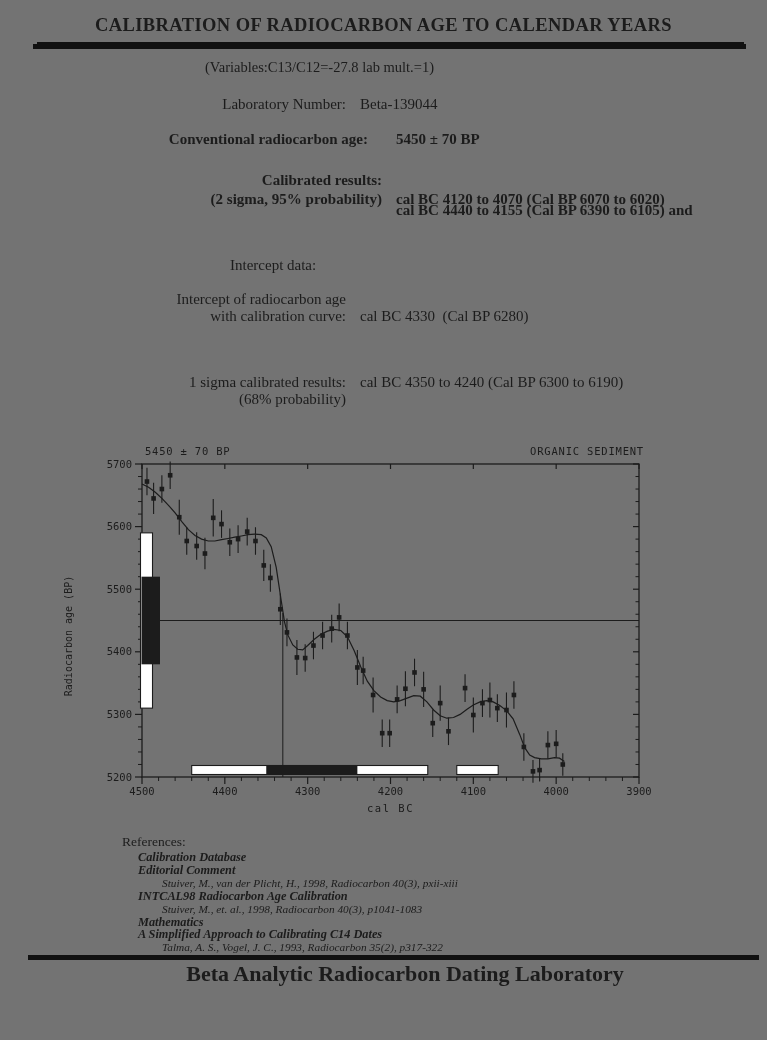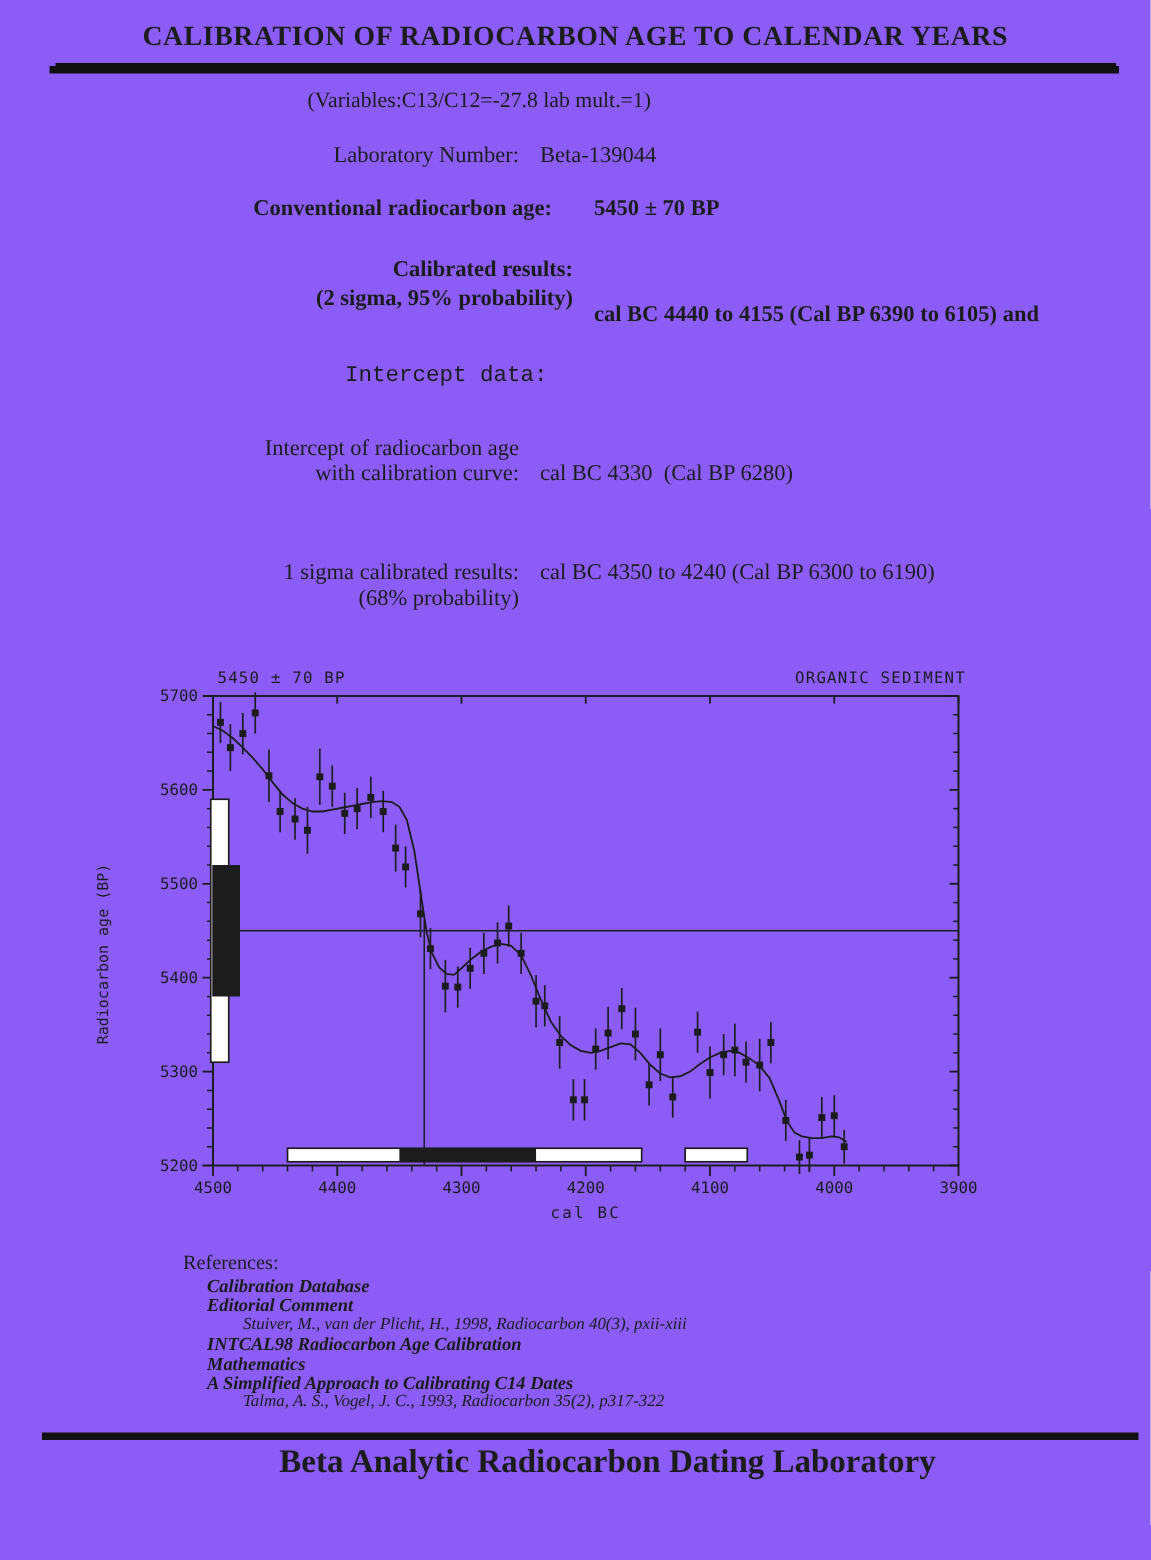--- a/index.html
+++ b/index.html
@@ -1,17 +1,17 @@
 <!DOCTYPE html>
 <html><head>
 <meta charset="utf-8">
 <style>
   html,body{margin:0;padding:0;background:#e8e8e8;}
   .page{
-    position:relative;width:767px;height:1040px;background:#8b5cf6;
+    position:relative;width:767px;height:1040px;background:#737373;
     font-family:"Liberation Serif",serif;color:#1c1c1c;overflow:hidden;
     margin:0 auto;
   }
   .doc-title{
     position:absolute;top:15px;left:0;width:767px;text-align:center;
     font-size:18.5px;font-weight:bold;letter-spacing:0.4px;margin:0;
   }
   .title-rule{position:absolute;top:44px;left:33px;width:713px;height:5px;background:#111;}
   .title-rule:before{content:"";position:absolute;top:-2px;left:4px;right:2px;height:1.5px;background:#111;}
   .variables-line{position:absolute;top:59px;left:205px;font-size:14.5px;}
@@ -48,22 +48,23 @@
 
   <div class="rlabel" style="top:96px;">Laboratory Number:</div>
   <div class="rvalue" style="top:96px;">Beta-139044</div>
 
   <div class="rlabel b" style="top:131px;left:0;width:332px;">Conventional radiocarbon age:</div>
   <div class="rvalue b" style="top:131px;">5450 ± 70 BP</div>
 
   <div class="rlabel b" style="top:172px;">Calibrated results:</div>
   <div class="rlabel b" style="top:191px;">(2 sigma, 95% probability)</div>
   <div class="rvalue b" style="top:172px;margin-top:30px;">cal BC 4440 to 4155 (Cal BP 6390 to 6105) and</div>
-
-  <div class="section-head" style="top:242px;font-family:Liberation Mono, monospace;">Intercept data:</div>
+  <div class="rvalue b" style="top:191px;">cal BC 4120 to 4070 (Cal BP 6070 to 6020)</div>
+
+  <div class="section-head" style="top:257px;">Intercept data:</div>
 
   <div class="rlabel" style="top:308px;">with calibration curve:</div>
   <div class="rlabel" style="top:291px;">Intercept of radiocarbon age</div>
   <div class="rvalue" style="top:308px;">cal BC 4330 &nbsp;(Cal BP 6280)</div>
 
   <div class="rlabel" style="top:374px;">1 sigma calibrated results:</div>
   <div class="rlabel" style="top:391px;">(68% probability)</div>
   <div class="rvalue" style="top:374px;">cal BC 4350 to 4240 (Cal BP 6300 to 6190)</div>
 
   <div class="chart-wrap">
@@ -286,20 +287,21 @@
         <text x="0" y="0" text-anchor="middle" font-size="10" transform="translate(17,196) rotate(-90)">Radiocarbon age (BP)</text>
       </svg>
   </div>
 
   <div class="refs-heading">References:</div>
   <div class="refs">
     <div class="ref-title">Calibration Database</div>
     <div class="ref-title">Editorial Comment</div>
     <div class="ref-cite">Stuiver, M., van der Plicht, H., 1998, Radiocarbon 40(3), pxii-xiii</div>
     <div class="ref-title">INTCAL98 Radiocarbon Age Calibration</div>
+    <div class="ref-cite">Stuiver, M., et. al., 1998, Radiocarbon 40(3), p1041-1083</div>
     <div class="ref-title">Mathematics</div>
     <div class="ref-title">A Simplified Approach to Calibrating C14 Dates</div>
     <div class="ref-cite">Talma, A. S., Vogel, J. C., 1993, Radiocarbon 35(2), p317-322</div>
   </div>
 
   <div class="bottom-rule"></div>
   <h2 class="footer-name">Beta Analytic Radiocarbon Dating Laboratory</h2>
 
 </div>
 

